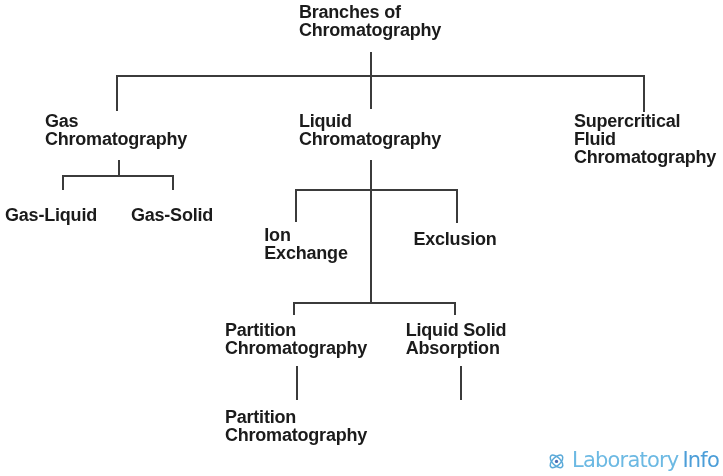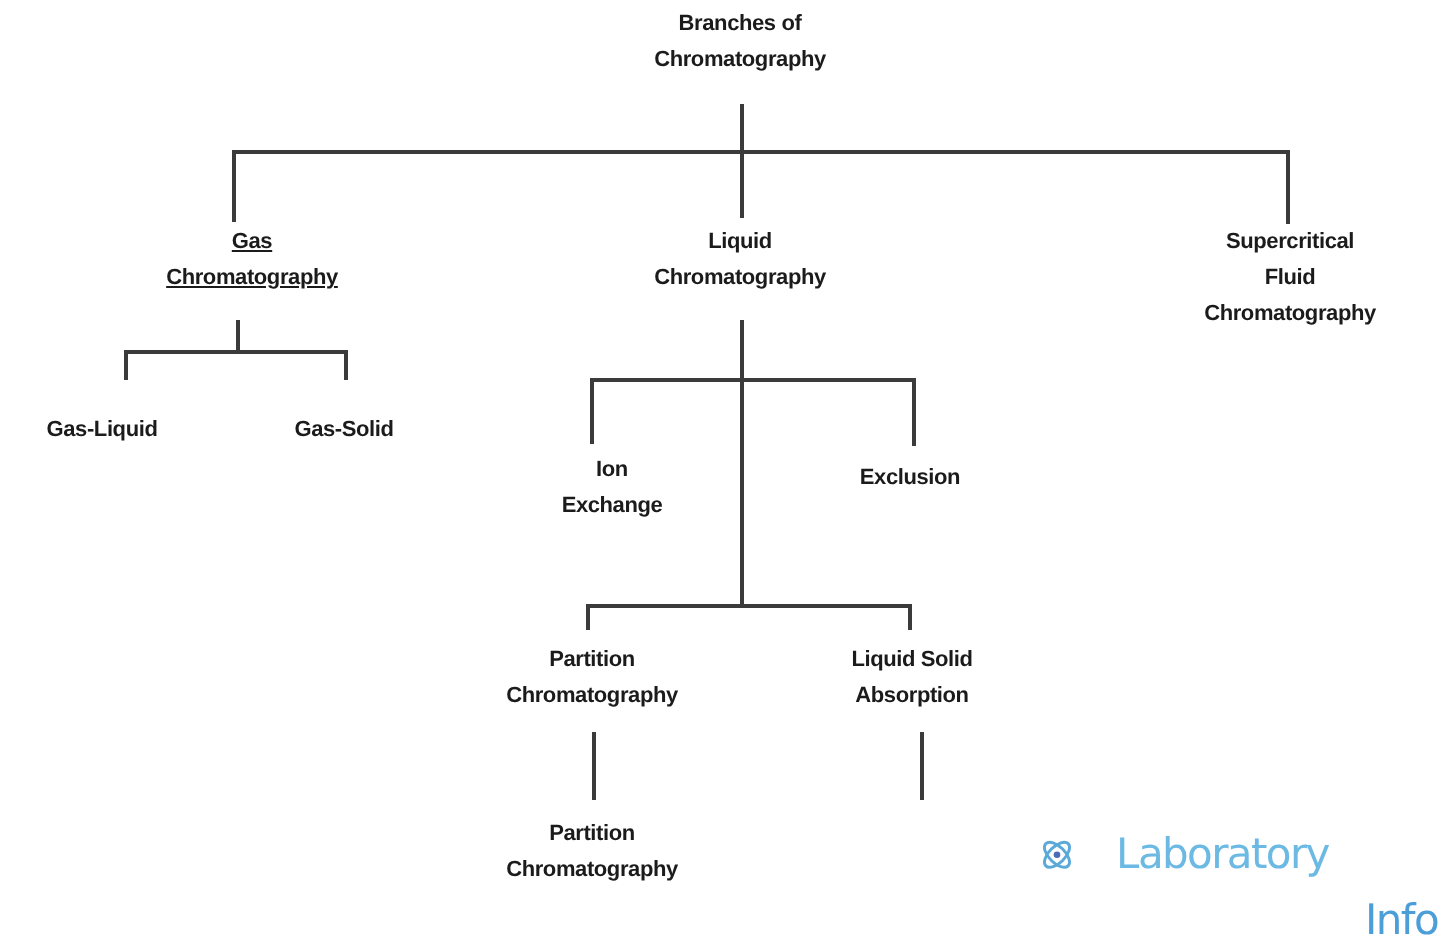--- a/index.html
+++ b/index.html
@@ -6,35 +6,35 @@
   .canvas{
     position:relative;
     width:723px;height:476px;
     background:#fff;
     overflow:hidden;
     font-family:"Liberation Sans","DejaVu Sans",sans-serif;
   }
   .node{
     position:absolute;
     transform:translateX(-50%);
-    text-align:center;
+    text-align:left;
     font-weight:bold;
-    font-size:11px;
+    font-size:18px;
     line-height:18px;
     white-space:pre-line;
     color:var(--text,#1b1b1b);
     letter-spacing:-0.2px;
   }
   .hl,.vl{position:absolute;background:var(--line,#3b3b3b);}
   .hl{height:1.5px;}
   .vl{width:1.5px;}
 
   
   .n-title{left:370px;top:3px;}
-  .n-gas{left:126px;top:112px;text-decoration:underline;}
+  .n-gas{left:116px;top:112px;}
   .n-liquid{left:370px;top:112px;}
   .n-super{left:645px;top:112px;}
   .n-gasliquid{left:51px;top:206px;}
   .n-gassolid{left:172px;top:206px;}
   .n-ion{left:306px;top:226px;}
   .n-excl{left:455px;top:230px;}
   .n-part{left:296px;top:321px;}
   .n-lsa{left:456px;top:321px;}
   .n-part2{left:296px;top:408px;}
   .n-thin{left:455px;top:405px;}
@@ -55,21 +55,21 @@
   .l13{left:456px;top:189px;height:34px;}
   .l14{top:302px;left:293px;width:162px;}
   .l15{left:293px;top:302px;height:13px;}
   .l16{left:454px;top:302px;height:13px;}
   .l17{left:296px;top:366px;height:34px;}
   .l18{left:460px;top:366px;height:34px;}
 
   .logo{
     position:absolute;
     right:4px;bottom:4px;
-    display:flex;align-items:flex-start;gap:18px;
+    display:flex;align-items:flex-end;gap:4px;
     font-family:"DejaVu Sans","Liberation Sans",sans-serif;
     font-size:21px;
     letter-spacing:-0.8px;
     user-select:none;
   }
   .logo .brand{color:var(--logo-brand,#6cb9e3);}
   .logo .suffix{color:var(--logo-suffix,#4c9ed8);margin-top:33px;}
   .logo svg{display:block;margin-right:1px;}
 </style>
 </head>

